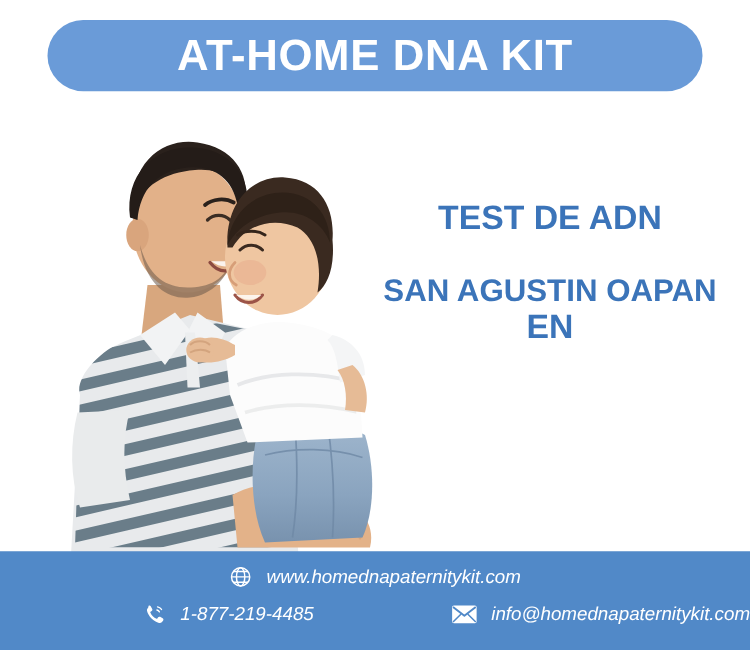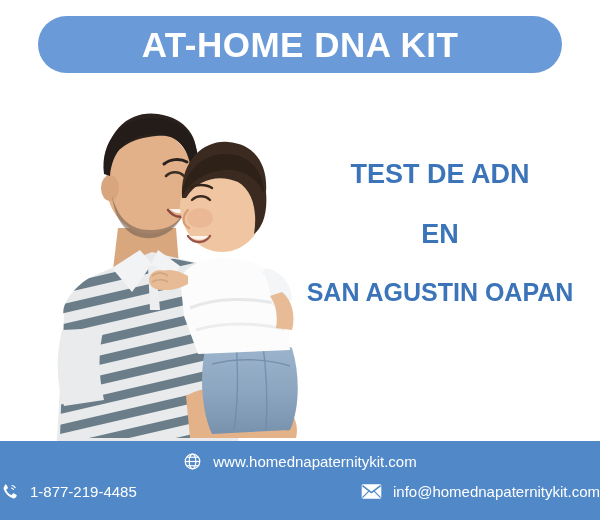--- a/index.html
+++ b/index.html
@@ -80,37 +80,39 @@
   .headline-line.l3 { font-size: 25px; }
 
   
   .footer-bar {
     position: absolute;
     left: 0;
     top: 441px;
     width: 600px;
     height: 79px;
     background: #5189c8;
+    font-style: italic;
   }
   .footer-row {
     position: absolute;
     display: flex;
     align-items: center;
   }
   .footer-row-top {
     left: 0;
     right: 0;
     top: 11px;
     justify-content: center;
   }
   .footer-row-bottom {
     left: 0;
     right: 0;
     top: 41px;
-    justify-content: space-between;
+    justify-content: flex-end;
+    gap: 28px;
   }
   .footer-item {
     display: flex;
     align-items: center;
     color: #ffffff;
     font-family: "Liberation Sans", sans-serif;
     font-size: 15px;
     white-space: nowrap;
   }
   .footer-item + .footer-item {
@@ -274,22 +276,22 @@
 
       <path d="M188 132 C 182 138, 182 146, 189 150" stroke="#d79e78" stroke-width="2.2" fill="none" stroke-linecap="round"></path>
 
       <path d="M188 158 C 194 166, 204 166, 210 158" stroke="#9c5448" stroke-width="2.4" fill="none" stroke-linecap="round"></path>
       <path d="M189 158 C 195 163, 204 163, 209 158 Z" fill="#ffffff" opacity="0.8"></path>
     </svg>
   </div>
 
   <div class="headline-block">
     <div class="headline-line l1">TEST DE ADN</div>
+    <div class="headline-line l3">SAN AGUSTIN OAPAN</div>
     <div class="headline-line l2">EN</div>
-    <div class="headline-line l3">SAN AGUSTIN OAPAN</div>
   </div>
 
   <div class="footer-bar">
 
     <div class="footer-row footer-row-top">
       <div class="footer-item">
         <span class="footer-icon">
           <svg width="19" height="19" viewBox="0 0 24 24" fill="none" stroke="#ffffff" stroke-width="1.5">
             <circle cx="12" cy="12" r="9.2"></circle>
             <ellipse cx="12" cy="12" rx="4.2" ry="9.2"></ellipse>

